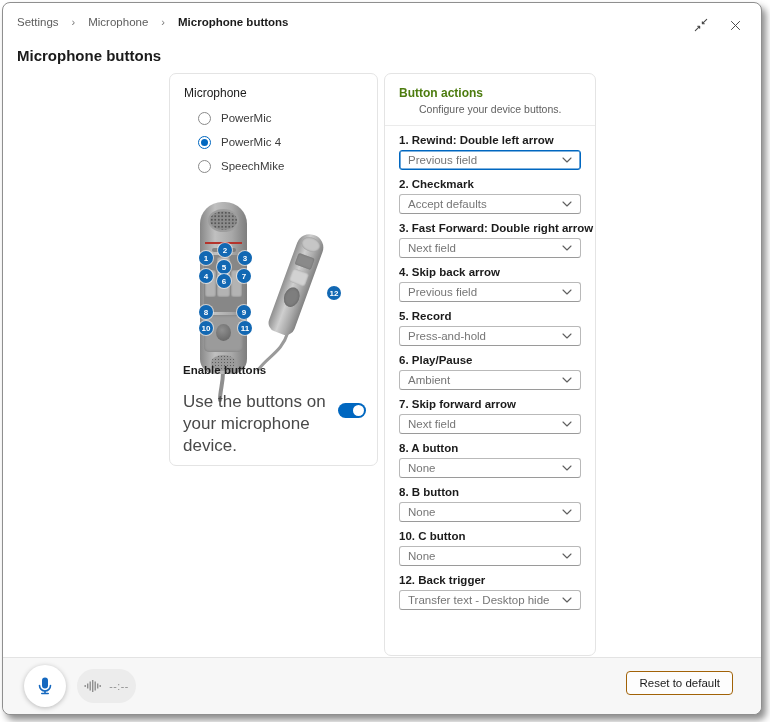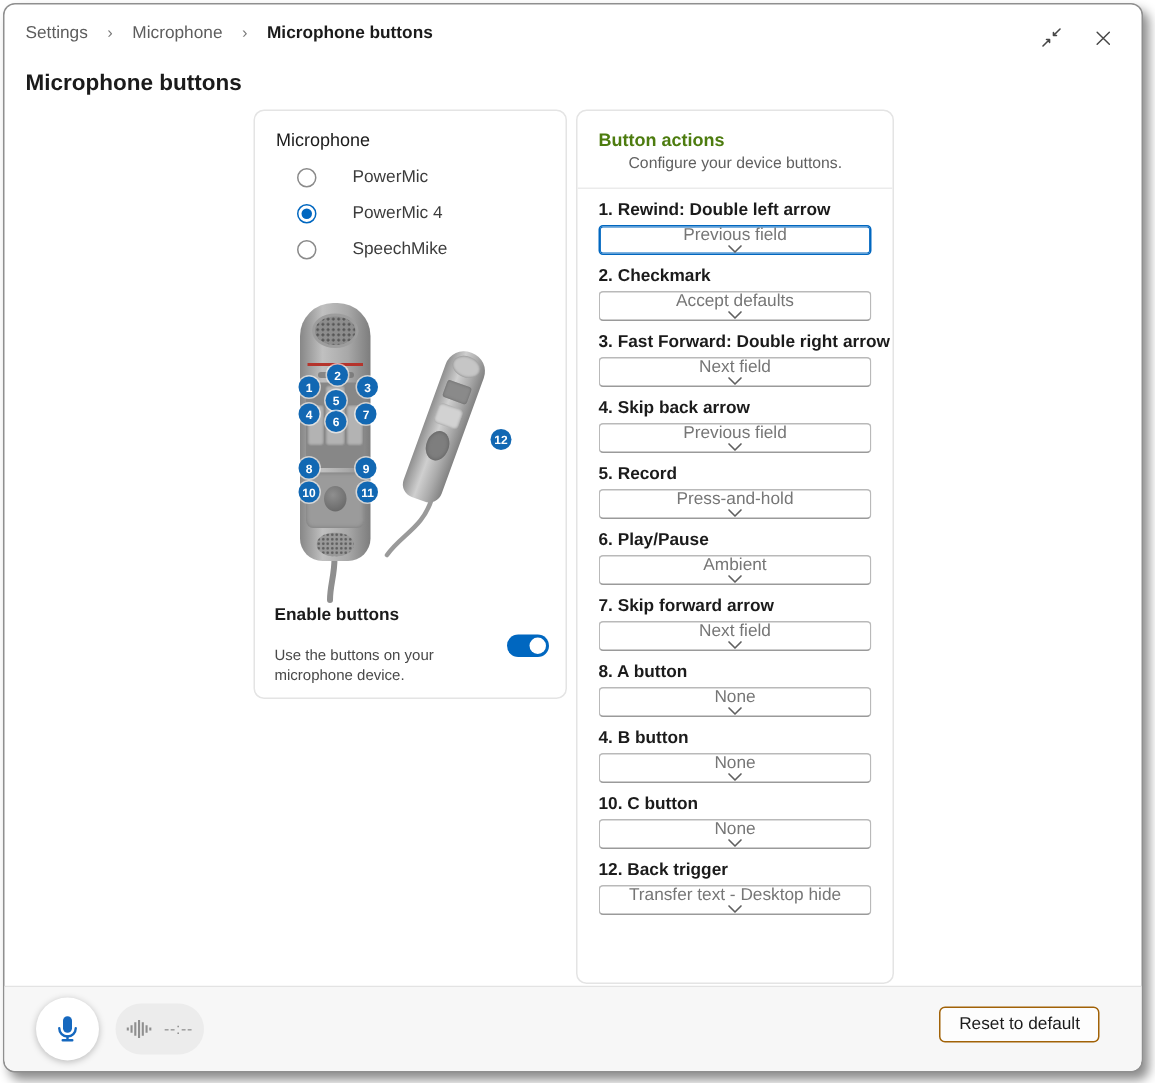--- a/index.html
+++ b/index.html
@@ -20,21 +20,21 @@
             align-items:center; justify-content:center; cursor:pointer; color:#474747; }
   .page-title { position:absolute; left:14px; top:44px; font-size:15px; font-weight:700;
                 color:#1b1b1b; }
   
   .card { position:absolute; background:#fff; border:1px solid #e4e4e4; border-radius:7px; }
   .left-card  { left:166px; top:70px; width:209px; height:393px; }
   .right-card { left:381px; top:70px; width:212px; height:583px; overflow:hidden; }
   .panel-label { position:absolute; left:14px; top:12px; font-size:12px; color:#1b1b1b; }
   
   .radio-list { position:absolute; left:28px; top:32px; }
-  .radio-row { display:flex; align-items:center; gap:24px; height:24px; cursor:pointer; }
+  .radio-row { display:flex; align-items:center; gap:10px; height:24px; cursor:pointer; }
   .radio { width:13px; height:13px; border:1px solid #8a8a8a; border-radius:50%;
            background:#fff; position:relative; flex:0 0 13px; }
   .radio.checked { border-color:#0067c0; }
   .radio.checked::after { content:""; position:absolute; left:2px; top:2px; width:7px;
            height:7px; border-radius:50%; background:#0067c0; }
   .radio-label { font-size:11.5px; color:#3c3c3c; }
   
   #device-area { position:absolute; left:0; top:120px; width:207px; height:210px; }
   .cable-svg { position:absolute; left:0; top:0; pointer-events:none; }
   .mic-front { position:absolute; left:30px; top:8px; width:47px; height:172px;
@@ -74,36 +74,36 @@
   .ms-b3 { position:absolute; left:6px; top:56px; width:15px; height:20px; background:#7e7e7e;
     border-radius:50%; box-shadow:inset 0 0 3px #5c5c5c; }
   .badge { position:absolute; width:14px; height:14px; border-radius:50%; background:#1268b3;
     color:#fff; font-size:8px; font-weight:700; display:flex; align-items:center;
     justify-content:center; box-shadow:0 0 0 1px rgba(255,255,255,.6); }
   
   .enable-row { position:absolute; left:13px; right:11px; bottom:8px; display:flex;
     align-items:center; gap:8px; }
   .enable-text { flex:1; }
   .enable-title { font-size:11.5px; font-weight:700; color:#1b1b1b; margin-bottom:2px; }
-  .enable-desc { font-size:10px; color:#494949; line-height:1.3;margin-top:15px; }
+  .enable-desc { font-size:17px; color:#494949; line-height:1.3;margin-top:15px; }
   .toggle { width:28px; height:15px; border-radius:8px; background:#0067c0; position:relative;
     flex:0 0 28px; cursor:pointer; }
   .toggle::after { content:""; position:absolute; right:2px; top:2px; width:11px; height:11px;
     border-radius:50%; background:#fff; }
   
   .right-card { padding:12px 14px 0 14px; }
   .panel-title { font-size:12px; font-weight:700; color:#4d7c0f; }
   .panel-subtitle { font-size:10.5px; color:#616161; margin-top:3px;margin-left:20px; }
   .panel-divider { border:none; border-top:1px solid #ebebeb; margin:10px -14px 0 -14px; }
   .action-group { margin-top:8px; }
   .action-label { font-size:11.5px; font-weight:700; color:#1b1b1b; margin-bottom:4px;
     white-space:nowrap; }
   .select { height:20px; border:1px solid #b9b9b9; border-bottom-color:#9a9a9a;
     border-radius:3px; display:flex; align-items:center; justify-content:space-between;
-    padding:0 8px; cursor:pointer; background:#fff;flex-direction:column; }
+    padding:0 8px; cursor:pointer; background:#fff; }
   .select.focused { border:1px solid #0067c0; box-shadow:inset 0 0 0 0.6px #0067c0; }
   .select-value { font-size:11.5px; color:#767676; }
   .select .chev { color:#5f5f5f; }
   
   .bottom-bar { position:absolute; left:0; right:0; bottom:0; height:57px; background:#f7f7f7;
     border-top:1px solid #e3e3e3; border-radius:0 0 8px 8px; }
   .mic-fab { position:absolute; left:21px; top:7px; width:42px; height:42px; border-radius:50%;
     background:#fff; border:none; box-shadow:0 1px 5px rgba(0,0,0,.25); cursor:pointer;
     display:flex; align-items:center; justify-content:center; }
   .timer-pill { position:absolute; left:74px; top:11px; width:59px; height:34px;
@@ -281,21 +281,21 @@
         <div class="action-group">
           <div class="action-label">8. A button</div>
           <div class="select">
             <span class="select-value">None</span>
             <svg class="chev" width="10" height="6" viewBox="0 0 10 6" fill="none" stroke="currentColor" stroke-width="1.1" stroke-linecap="round" stroke-linejoin="round">
               <path d="M1 1 L5 5 L9 1"></path>
             </svg>
           </div>
         </div>
         <div class="action-group">
-          <div class="action-label">4. B button</div>
+          <div class="action-label">8. B button</div>
           <div class="select">
             <span class="select-value">None</span>
             <svg class="chev" width="10" height="6" viewBox="0 0 10 6" fill="none" stroke="currentColor" stroke-width="1.1" stroke-linecap="round" stroke-linejoin="round">
               <path d="M1 1 L5 5 L9 1"></path>
             </svg>
           </div>
         </div>
         <div class="action-group">
           <div class="action-label">10. C button</div>
           <div class="select">

